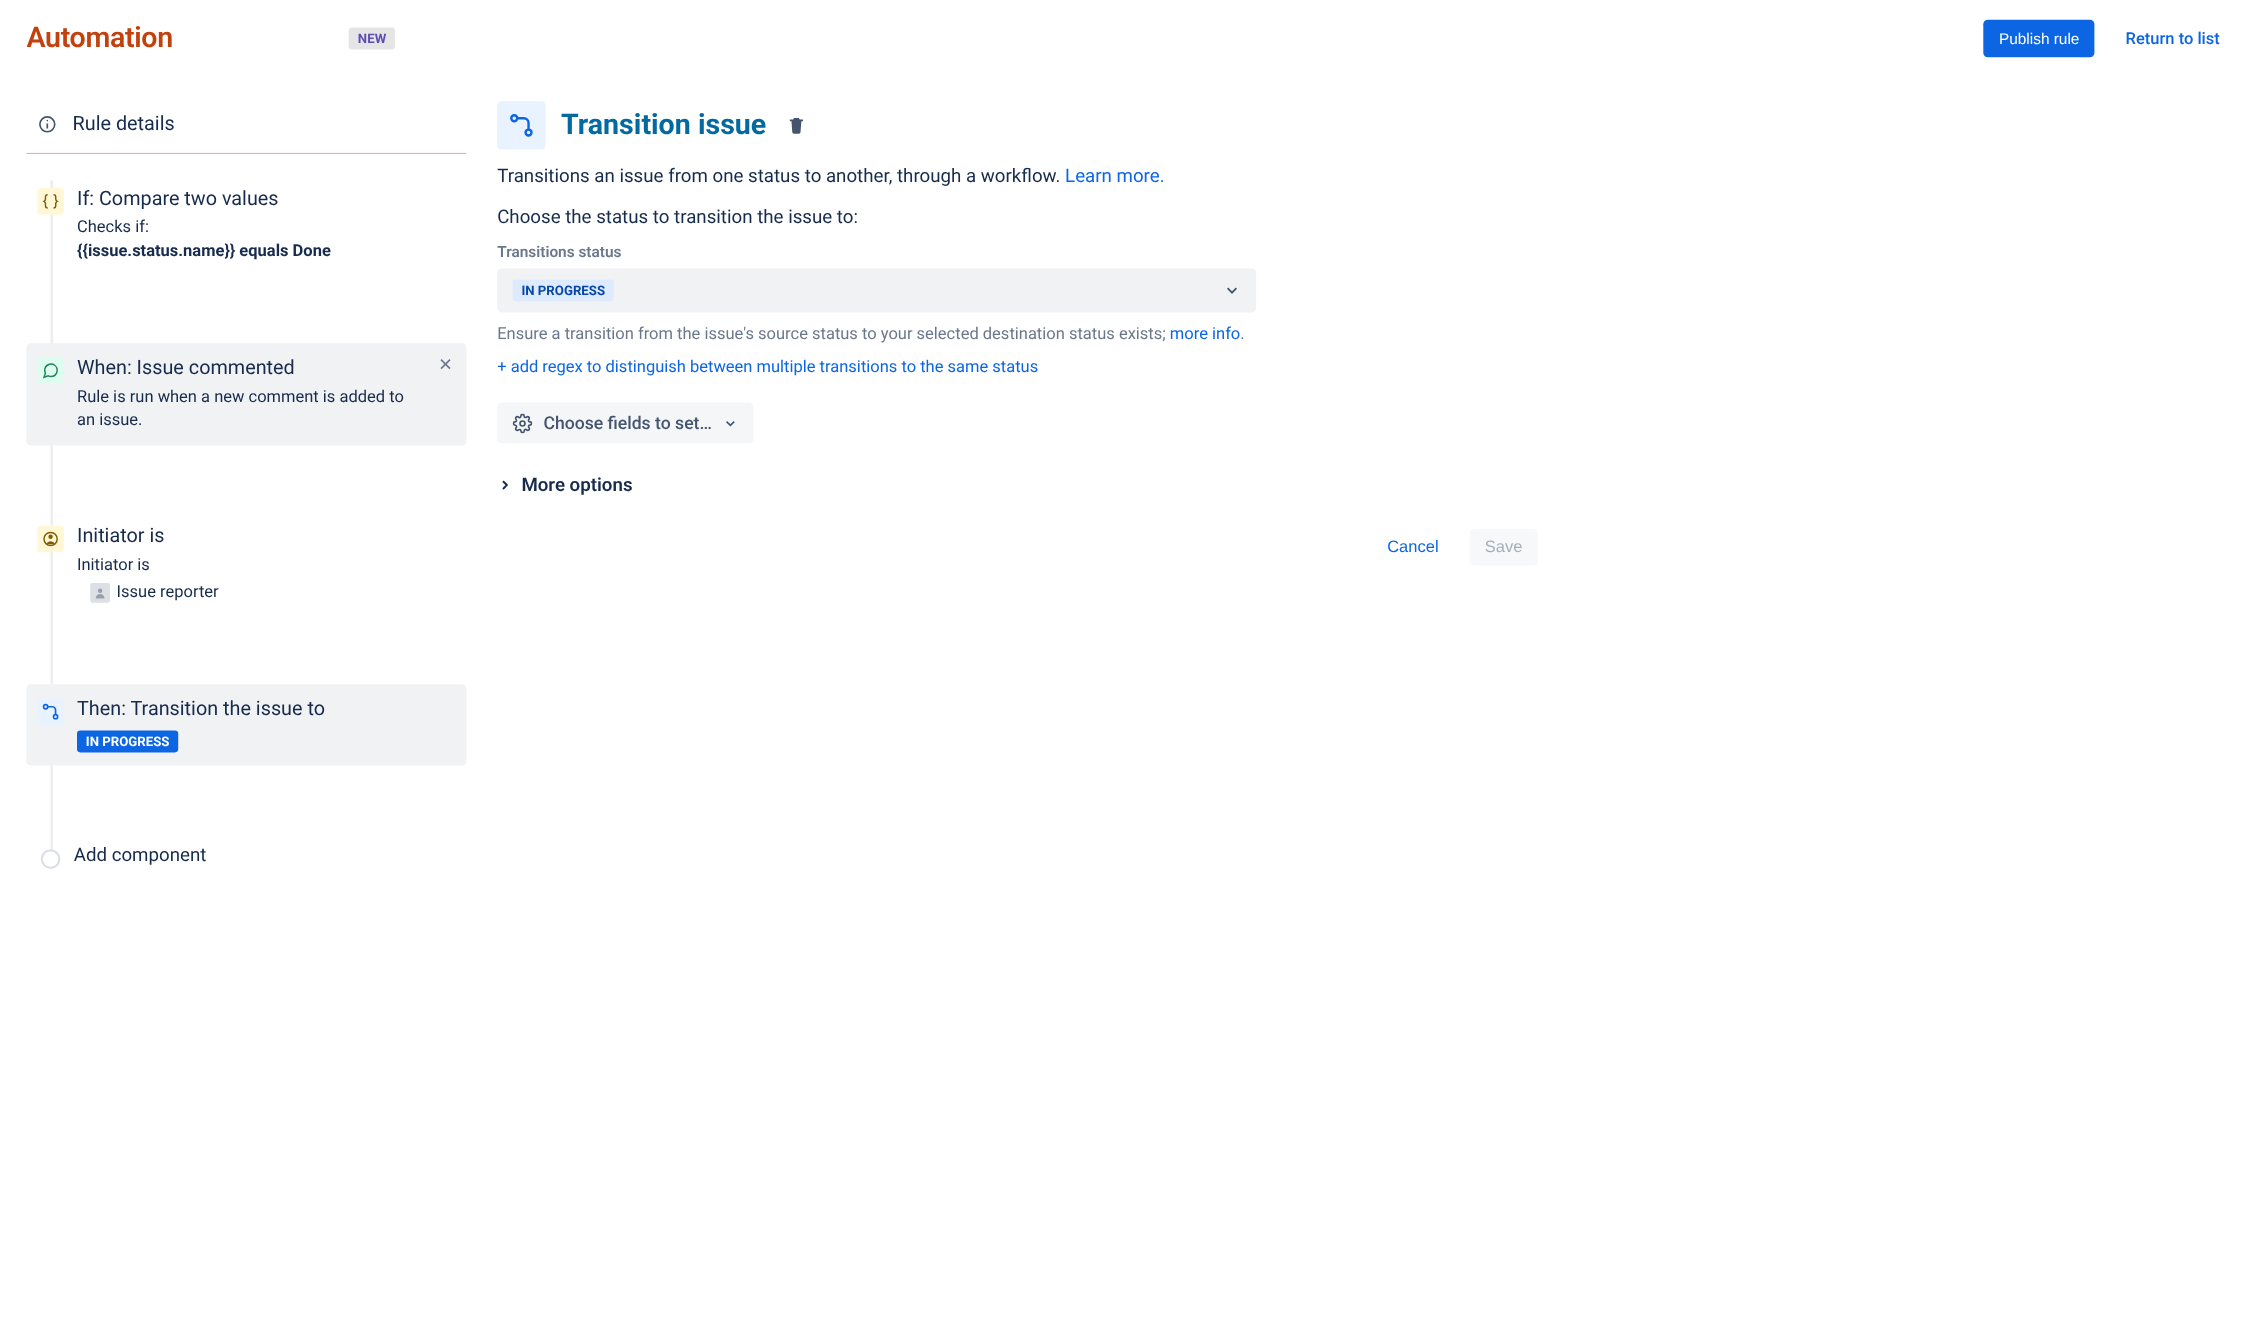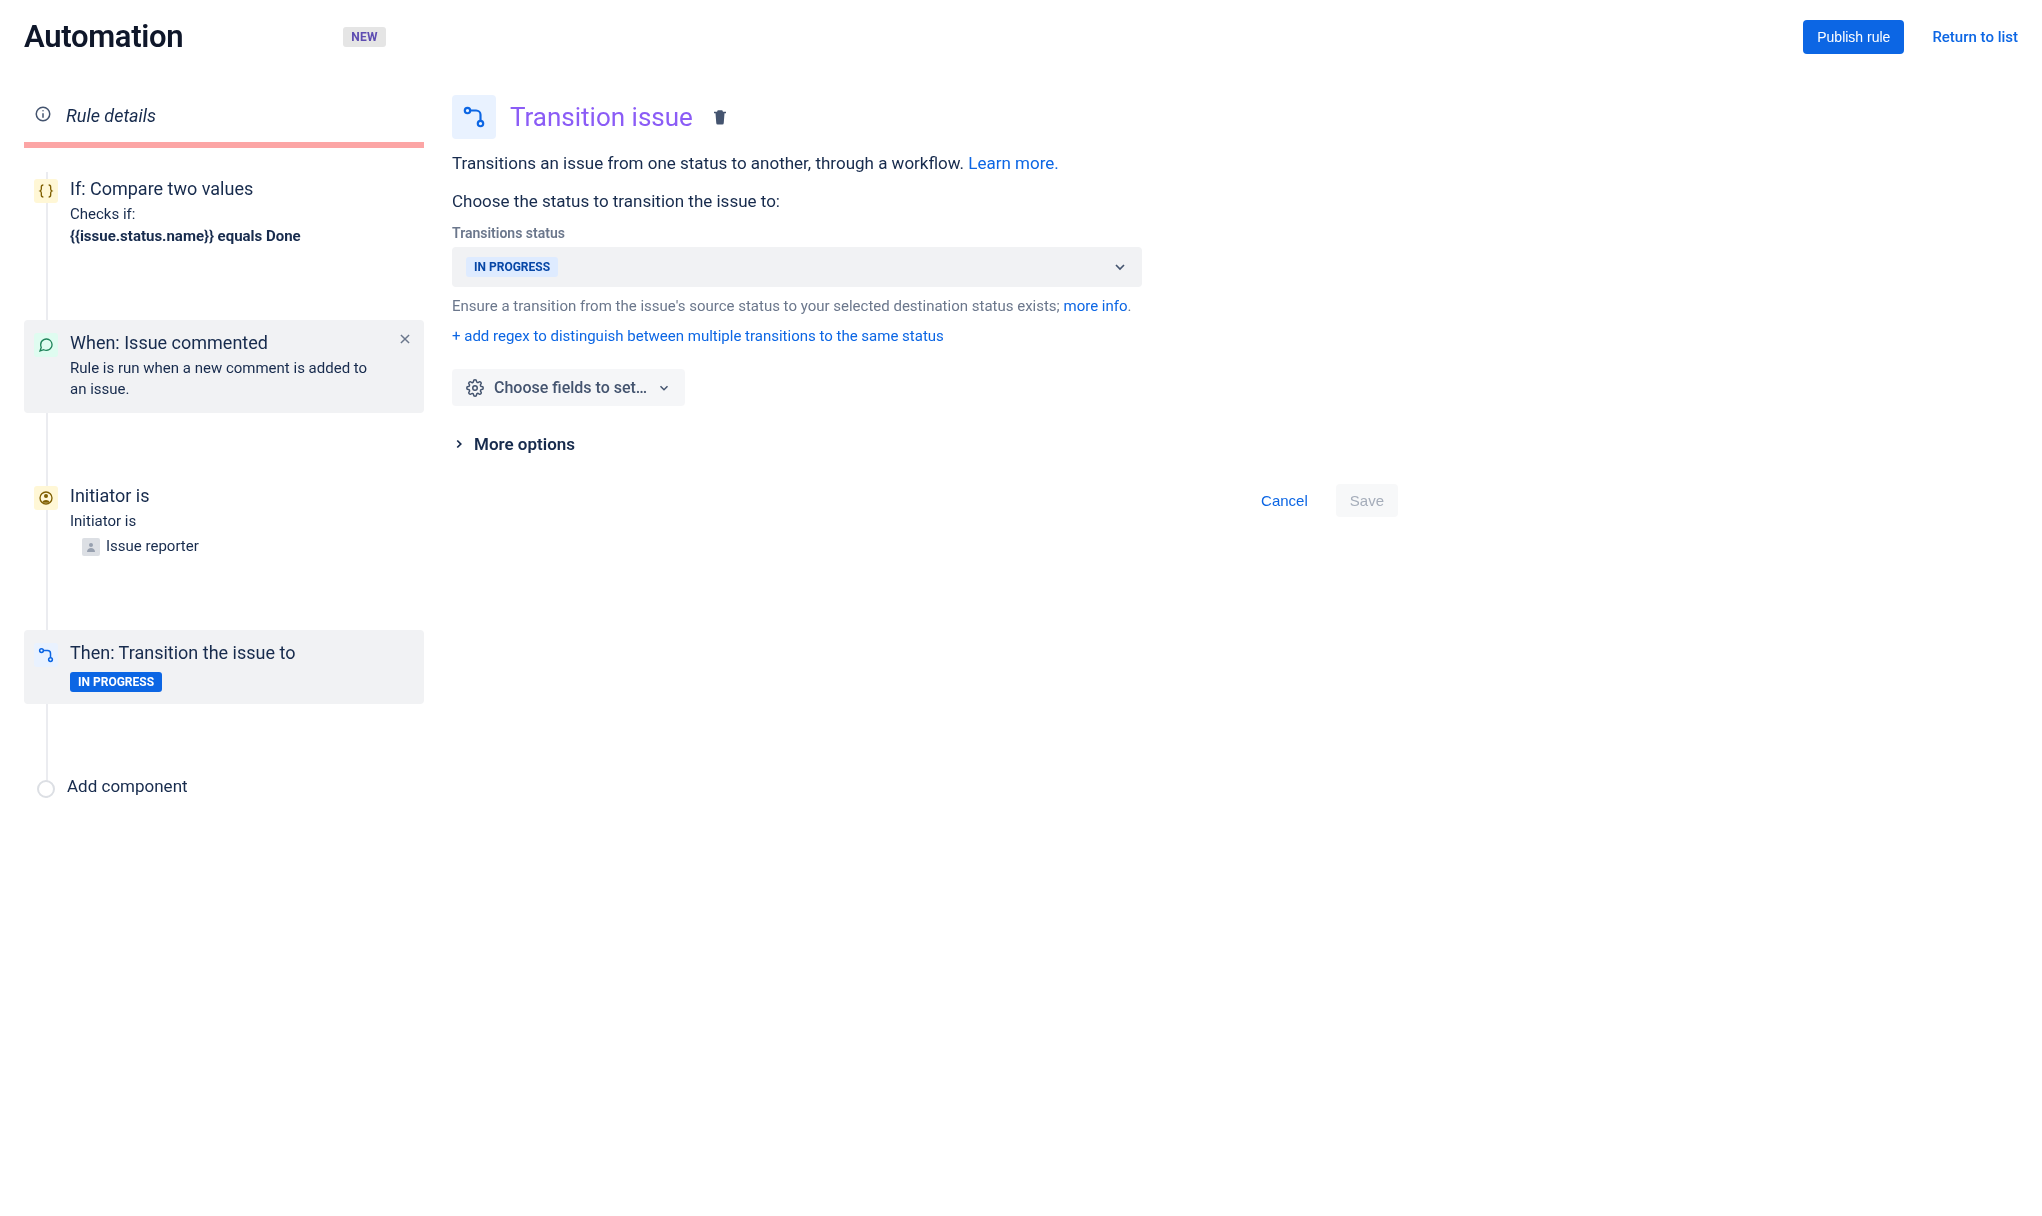--- a/index.html
+++ b/index.html
@@ -10,21 +10,21 @@
     font-size: 14px;
   }
   .app { padding: 18px 24px 0 24px; }
   .header {
     display: flex;
     align-items: center;
     justify-content: space-between;
     margin-bottom: 40px;
   }
   .header-left { display: flex; align-items: center; gap: 160px; }
-  .title { font-size: 31px; font-weight: 600; color: #0f172a; letter-spacing: -0.3px; }
+  .title { font-size: 26px; font-weight: 600; color: #c2410c; letter-spacing: -0.3px; }
   .badge-new {
     background: #e5e5e5;
     color: #5E4DB2;
     font-size: 12px;
     font-weight: 700;
     padding: 3px 8px;
     border-radius: 3px;
     letter-spacing: 0.2px;
   }
   .header-right { display: flex; align-items: center; gap: 28px; }
@@ -42,26 +42,26 @@
     color: #0C66E4;
     font-size: 15px;
     font-weight: 500;
     cursor: pointer;
     text-decoration: none;
   }
   .body { display: flex; gap: 28px; }
   .sidebar { width: 400px; flex-shrink: 0; position: relative; }
   .rule-details {
     display: flex;
+    align-items: center;
     gap: 14px;
     padding: 10px 10px 16px 10px;
-    border-bottom: 6px solid #fca5a5;
+    border-bottom: 1px solid #fca5a5;
     margin-bottom: 18px;
     cursor: pointer;
-    font-style: italic;
   }
   .rule-details-label { font-size: 18px; color: #172B4D; }
   .flow { position: relative; padding-left: 0; }
   .flow-line {
     position: absolute;
     left: 22px;
     top: 6px;
     bottom: 10px;
     width: 2px;
     background: #EBECF0;
@@ -129,21 +129,21 @@
 
   
   .main { flex: 1; padding-top: 0; max-width: 960px; }
   .panel-header { display: flex; align-items: center; gap: 14px; margin-bottom: 14px; }
   .panel-icon {
     width: 44px; height: 44px;
     border-radius: 4px;
     background: #E9F2FF;
     display: flex; align-items: center; justify-content: center;
   }
-  .panel-title { font-size: 26px; font-weight: 400; color: #8b5cf6; }
+  .panel-title { font-size: 26px; font-weight: 700; color: #0369a1; }
   .trash-btn { cursor: pointer; color: #44546F; padding:4px; }
   .panel-desc { font-size: 17px; color: #172B4D; margin-bottom: 18px; }
   .panel-desc a, .inline-link { color: #0C66E4; text-decoration: none; cursor: pointer; }
   .panel-subhead { font-size: 17px; color: #172B4D; margin-bottom: 14px; }
   .field-label { font-size: 14px; font-weight: 600; color: #6B778C; margin-bottom: 6px; }
   .select {
     background: #F1F2F4;
     border-radius: 4px;
     padding: 10px 14px;
     display: flex;

